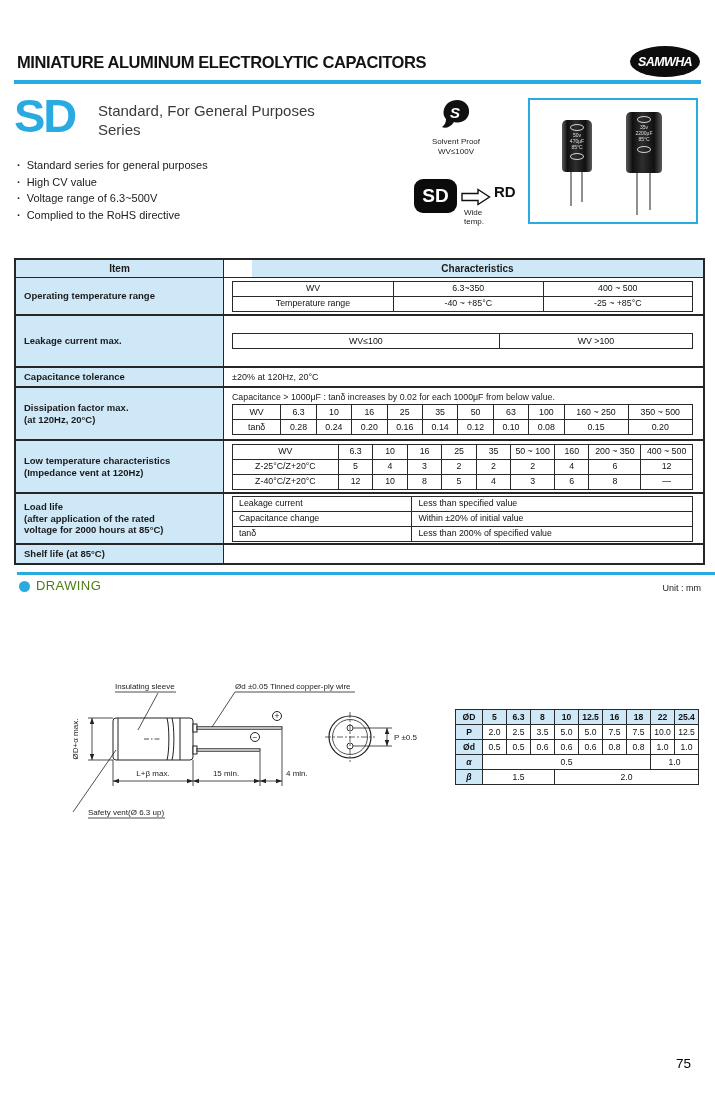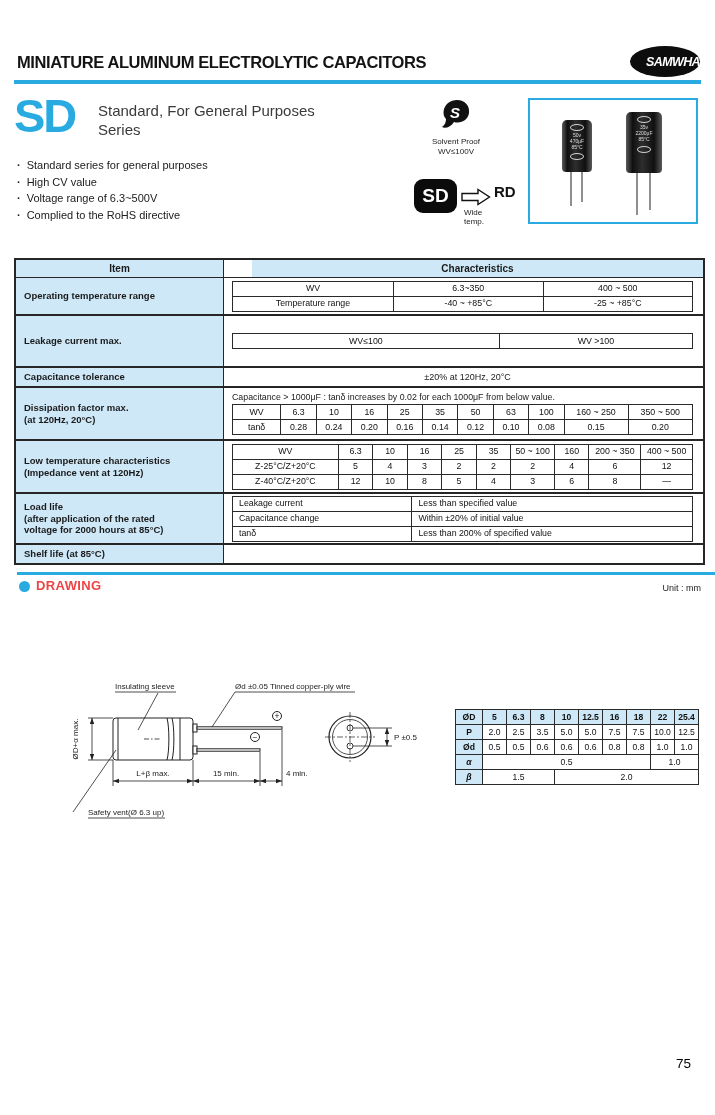--- a/index.html
+++ b/index.html
@@ -2,21 +2,21 @@
 <html><head>
 <meta charset="utf-8">
 <style>
   html,body{margin:0;padding:0;background:#fff;}
   .page{position:relative;width:715px;height:1115px;background:#fff;overflow:hidden;
         font-family:"Liberation Sans",sans-serif;color:#1a1a1a;}
   
   .doc-title{position:absolute;left:17px;top:53px;font-size:16.5px;font-weight:bold;
              letter-spacing:-0.4px;color:#141414;white-space:nowrap;}
   .logo{position:absolute;left:630px;top:46px;width:70px;height:31px;background:#0d0d0d;
-        border-radius:50%;display:flex;align-items:center;justify-content:flex-end;}
+        border-radius:50%;display:flex;align-items:center;justify-content:center;}
   .logo span{color:#fff;font-weight:bold;font-style:italic;font-size:12.5px;letter-spacing:-0.6px;}
   .rule-cyan{position:absolute;left:14px;top:80px;width:687px;height:4px;background:#29abe2;}
   
   .sd-mark{position:absolute;left:14px;top:92px;font-size:47px;font-weight:bold;color:#29abe2;
            letter-spacing:-2px;line-height:1;}
   .series-name{position:absolute;left:98px;top:101px;font-size:15px;color:#3a3a3a;line-height:19px;}
   .features{position:absolute;left:17px;top:157px;font-size:11px;line-height:16.5px;color:#202020;}
   .features div::before{content:"·";margin-right:6px;font-weight:bold;}
   .solvent{position:absolute;left:424px;top:99px;width:64px;text-align:center;}
   .solvent .cap-label{font-size:8px;line-height:9.5px;color:#222;margin-top:2px;}
@@ -46,26 +46,26 @@
   .scell-val{flex:1;position:relative;font-size:9px;display:flex;flex-direction:column;justify-content:center;box-sizing:border-box;}
   .hdr .scell-item,.hdr .scell-val{background:#cee8f7;align-items:center;justify-content:center;
        font-weight:bold;font-size:10px;padding:0;display:flex;flex-direction:row;}
   .h-op{height:36px}.h-leak{height:50px}.h-tol{height:18px}.h-diss{height:51px}
   .h-low{height:51px}.h-load{height:49px}.h-shelf{height:18px}
   table.inner{width:calc(100% - 18px);margin:0 10px 0 8px;border-collapse:collapse;table-layout:fixed;
               font-size:8.8px;color:#111;}
   table.inner td{border:1px solid #2a2a2a;text-align:center;padding:1px 2px;height:12px;line-height:11px;}
   table.inner td.two-line{line-height:10.5px;text-align:left;padding-left:5px;}
   table.inner td.left{text-align:left;padding-left:6px;}
-  .plain-val{padding-left:8px;text-align:center;}
+  .plain-val{padding-left:8px;}
   .diss-note{font-size:8.8px;padding-left:8px;margin-bottom:2px;}
   
   .draw-rule{position:absolute;left:17px;top:572px;width:698px;height:3px;background:#29abe2;}
   .draw-bullet{position:absolute;left:19px;top:581px;width:11px;height:11px;border-radius:50%;background:#29abe2;}
-  .draw-title{position:absolute;left:36px;top:578px;font-size:13px;font-weight:bold;color:#ef4444;letter-spacing:0.4px;}
+  .draw-title{position:absolute;left:36px;top:578px;font-size:13px;font-weight:normal;color:#4d7c0f;letter-spacing:0.4px;}
   .unit-label{position:absolute;right:14px;top:583px;font-size:9px;color:#222;}
   .drawing-svg{position:absolute;left:58px;top:672px;}
   
   .dimtab{position:absolute;left:455px;top:709px;border-collapse:collapse;table-layout:fixed;
           font-size:8.6px;color:#111;border:1.5px solid #262626;}
   .dimtab th,.dimtab td{border:1px solid #2a2a2a;text-align:center;height:14px;padding:0 1px;}
   .dimtab th{background:#cee8f7;font-weight:bold;}
   
   .page-num{position:absolute;left:676px;top:1056px;font-size:13.5px;color:#000000;}
   svg text{font-family:"Liberation Sans",sans-serif;}

